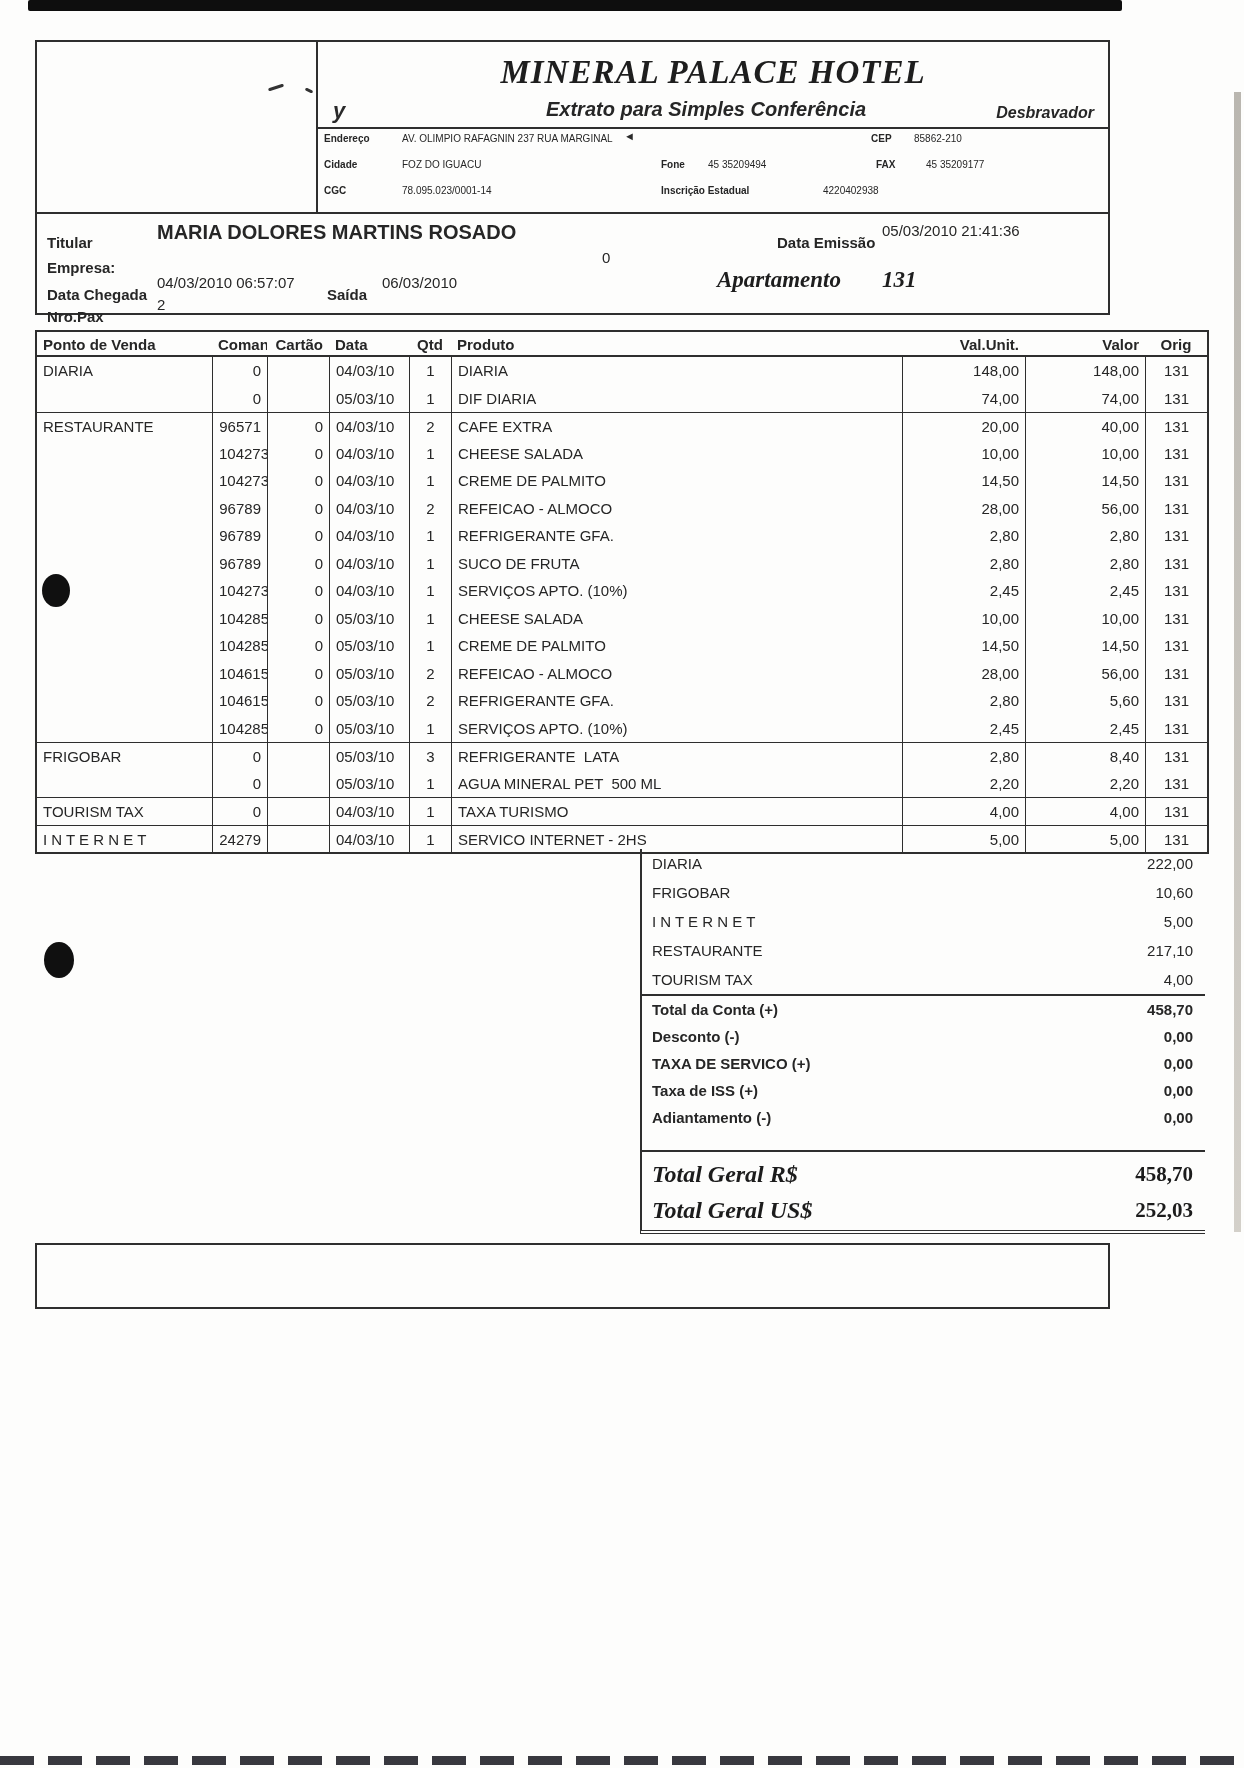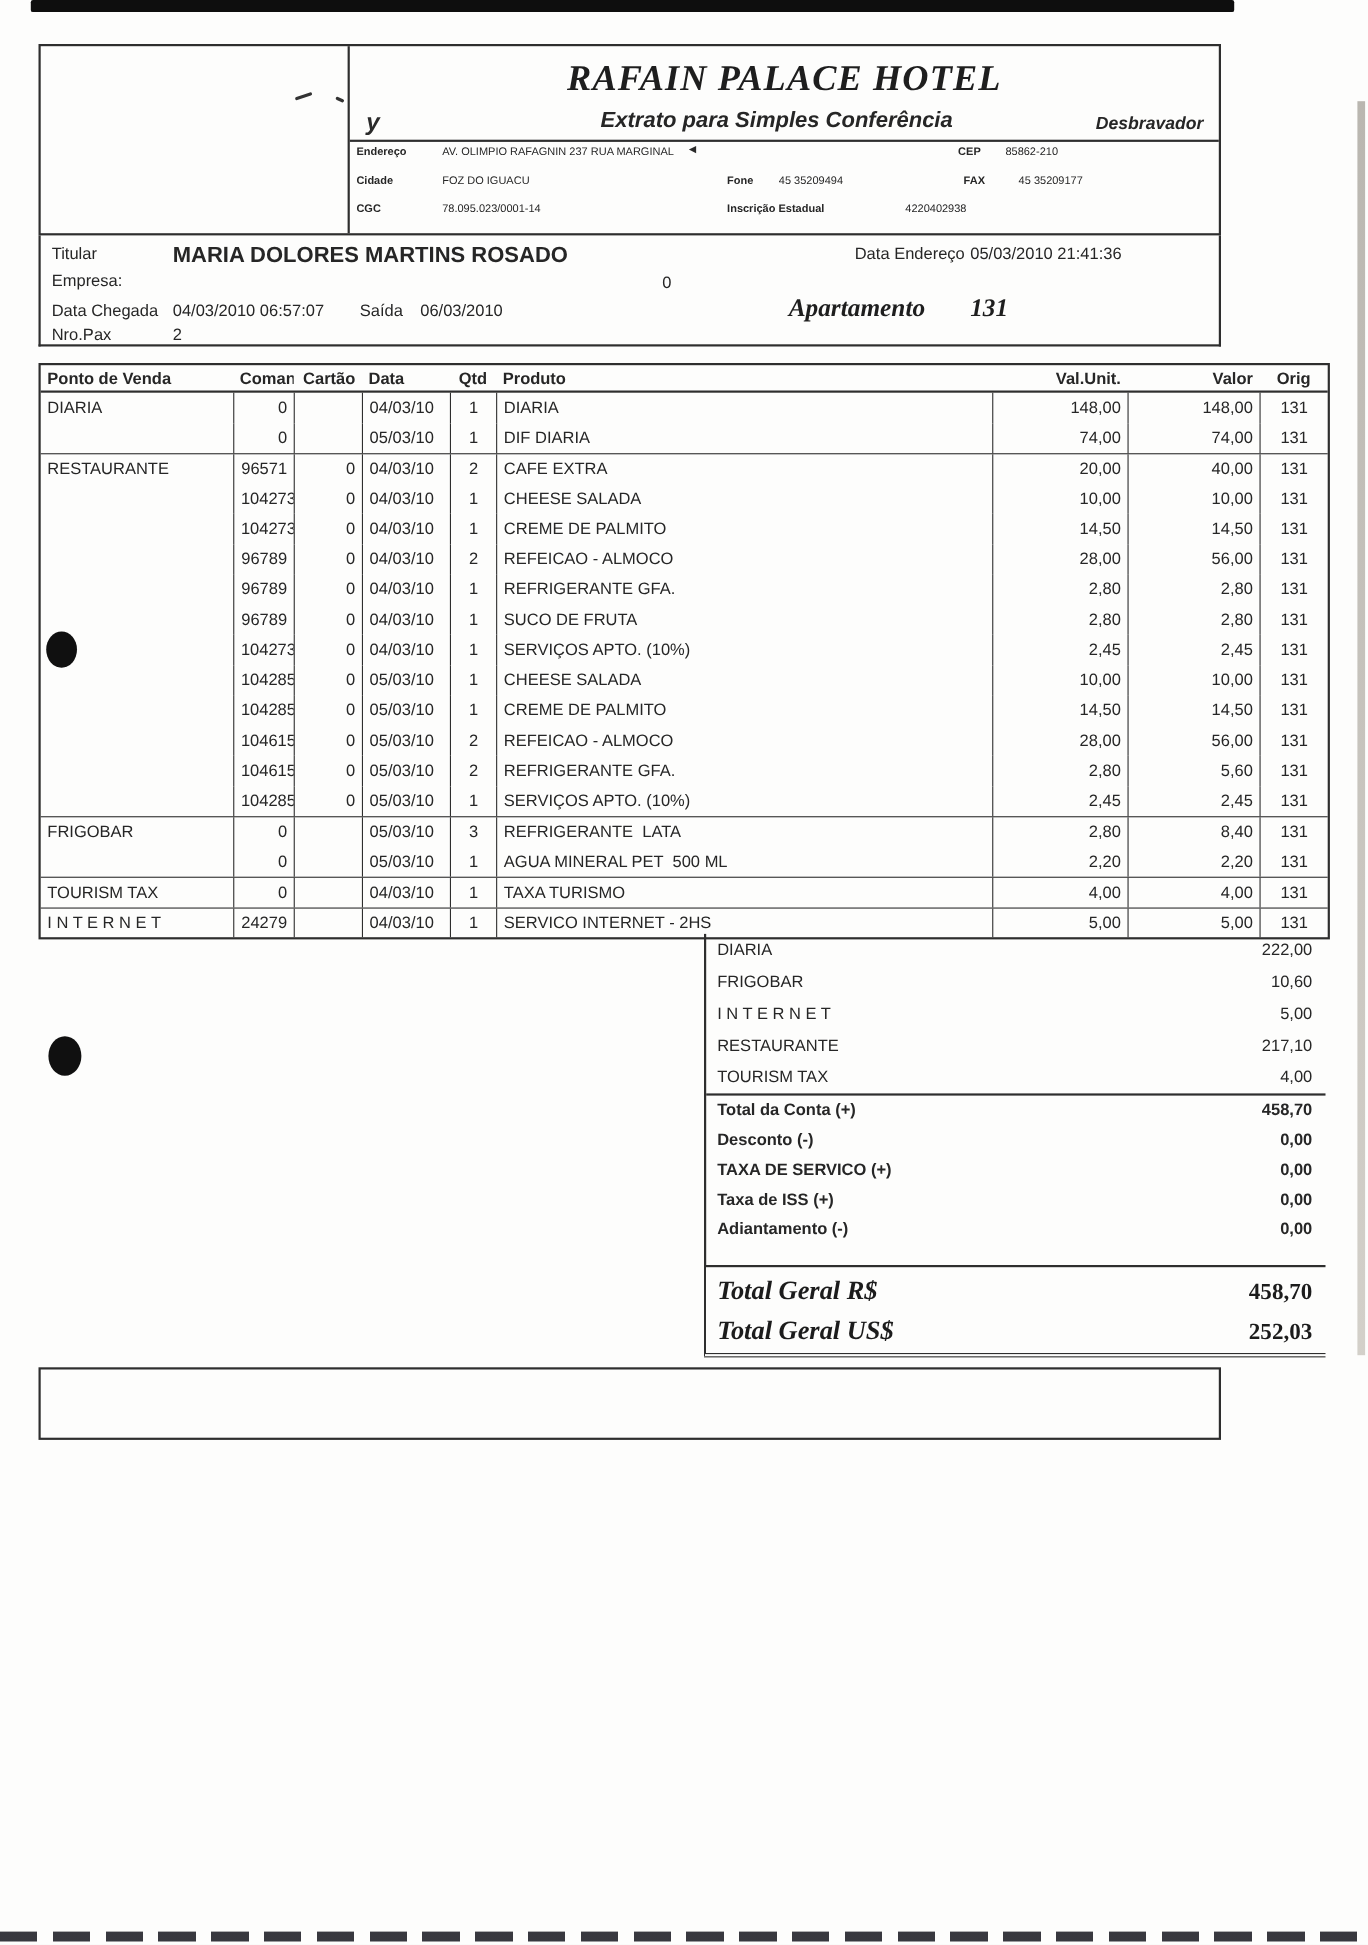--- a/index.html
+++ b/index.html
@@ -33,21 +33,21 @@
     font-size:33px;letter-spacing:1px;margin-top:12px;color:#1e1e1e;}
   .subtitle-row{position:relative;height:38px;border-bottom:2px solid #2e2e2e;padding-left:48px;}
   .subtitle{position:absolute;left:228px;top:7px;font-weight:bold;font-style:italic;font-size:20px;}
   .brand{position:absolute;right:14px;top:13px;font-weight:bold;font-style:italic;font-size:16px;}
   .addr-row{position:relative;height:26px;font-size:10px;}
   .addr-row .lbl{font-weight:bold;position:absolute;top:4px;}
   .addr-row .val{position:absolute;top:4px;}
 
   
   .guest-box{position:absolute;left:35px;top:214px;width:1075px;height:101px;border:2px solid #2e2e2e;border-top:none;font-size:15px;}
-  .guest-box .lbl{font-weight:normal;position:absolute;}
+  .guest-box .lbl{font-weight:bold;position:absolute;margin-top:12px;}
   .guest-box .val{position:absolute;}
   .titular-name{font-weight:bold;font-size:20px;}
   .apt{font-family:"Liberation Serif",serif;font-weight:bold;font-style:italic;font-size:23px;color:#1e1e1e;}
 
   
   .items{position:absolute;left:35px;top:330px;width:1174px;border:2px solid #2e2e2e;}
   .items-header,.trow{display:grid;grid-template-columns:175px 55px 62px 80px 42px 451px 123px 120px 62px;}
   .items-header{height:25px;font-weight:bold;border-bottom:2px solid #2e2e2e;}
   .items-header .c{line-height:25px;border:none;}
   .trow{height:27.5px;}
@@ -94,21 +94,21 @@
   <div class="dot dot2"></div>
 
   <div class="header-box">
     <div class="logo-cell">
       <div class="mark mark-curl-a"></div>
       <div class="mark mark-curl-b"></div>
       <div class="mark mark-y">y</div>
     </div>
     <div class="header-right">
       <div class="mark mark-arrow">◄</div>
-      <div class="hotel-title">RAFAIN PALACE HOTEL</div>
+      <div class="hotel-title">MINERAL PALACE HOTEL</div>
       <div class="subtitle-row">
         <span class="subtitle">Extrato para Simples Conferência</span>
         <span class="brand">Desbravador</span>
       </div>
       <div class="addr-row">
         <span class="lbl" style="left:6px">Endereço</span>
         <span class="val" style="left:84px">AV. OLIMPIO RAFAGNIN 237 RUA MARGINAL</span>
         <span class="lbl" style="left:553px">CEP</span>
         <span class="val" style="left:596px">85862-210</span>
       </div>
@@ -125,21 +125,21 @@
         <span class="val" style="left:84px">78.095.023/0001-14</span>
         <span class="lbl" style="left:343px">Inscrição Estadual</span>
         <span class="val" style="left:505px">4220402938</span>
       </div>
     </div>
   </div>
 
   <div class="guest-box">
     <span class="lbl" style="left:10px;top:8px">Titular</span>
     <span class="val titular-name" style="left:120px;top:7px">MARIA DOLORES MARTINS ROSADO</span>
-    <span class="lbl" style="left:740px;top:8px">Data Endereço</span>
+    <span class="lbl" style="left:740px;top:8px">Data Emissão</span>
     <span class="val" style="left:845px;top:8px">05/03/2010 21:41:36</span>
 
     <span class="lbl" style="left:10px;top:33px">Empresa:</span>
     <span class="val" style="left:565px;top:35px">0</span>
 
     <span class="lbl" style="left:10px;top:60px">Data Chegada</span>
     <span class="val" style="left:120px;top:60px">04/03/2010 06:57:07</span>
     <span class="lbl" style="left:290px;top:60px">Saída</span>
     <span class="val" style="left:345px;top:60px">06/03/2010</span>
     <span class="apt" style="position:absolute;left:680px;top:53px">Apartamento</span>

